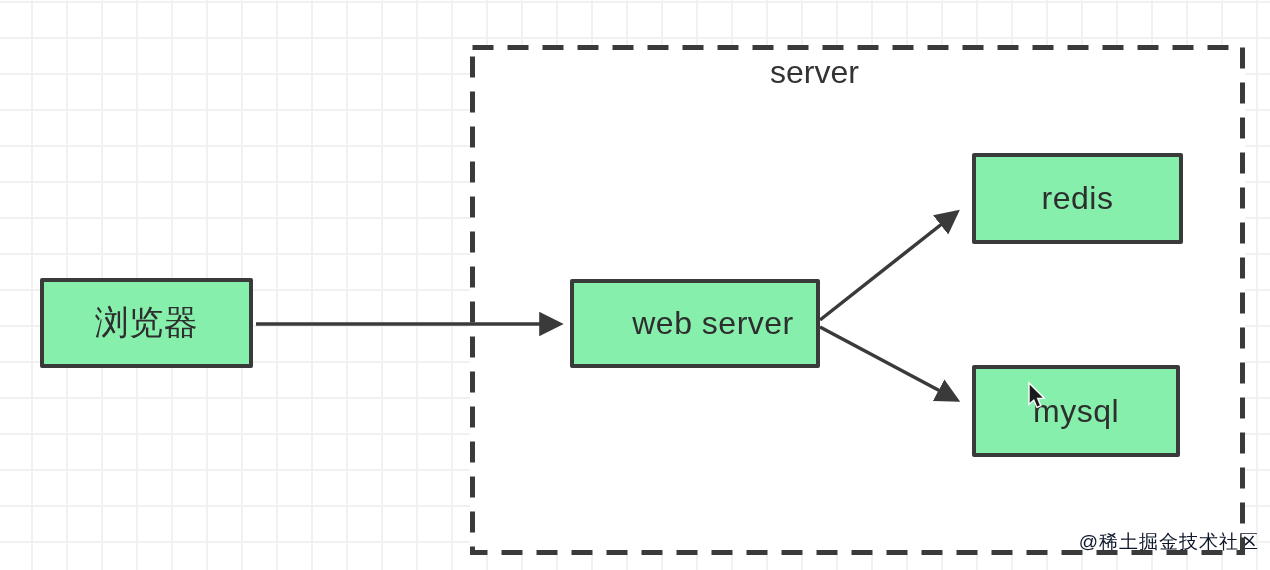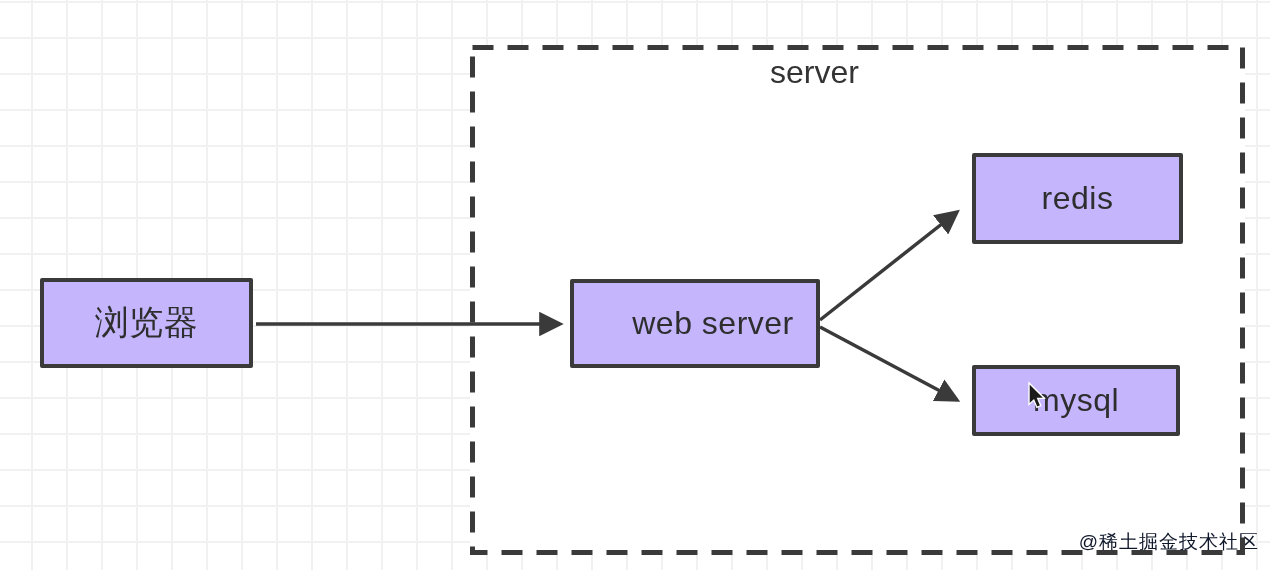--- a/index.html
+++ b/index.html
@@ -24,34 +24,34 @@
     position: absolute;
     left: 0;
     top: 0;
     width: 1270px;
     height: 570px;
     pointer-events: none;
   }
   .node {
     position: absolute;
     box-sizing: border-box;
-    background: #c4b5fd;
+    background: #86efac;
     border: 4px solid #3a3a3a;
     border-radius: 2px;
     display: flex;
     align-items: center;
     justify-content: center;
     font-size: 32px;
     color: #2e2e2e;
     letter-spacing: 0.5px;
   }
   #node-browser { left: 40px;  top: 278px; width: 213px; height: 90px; font-size: 34px; }
   #node-webserver { left: 570px; top: 279px; width: 250px; height: 89px; padding-left: 36px; }
   #node-redis { left: 972px; top: 153px; width: 211px; height: 91px; }
-  #node-mysql { left: 972px; top: 365px; width: 208px; height: 71px; }
+  #node-mysql { left: 972px; top: 365px; width: 208px; height: 92px; }
   #server-group-label {
     position: absolute;
     left: 770px;
     top: 54px;
     width: 180px;
     text-align: left;
     font-size: 32px;
     color: #333333;
   }
   #watermark {

